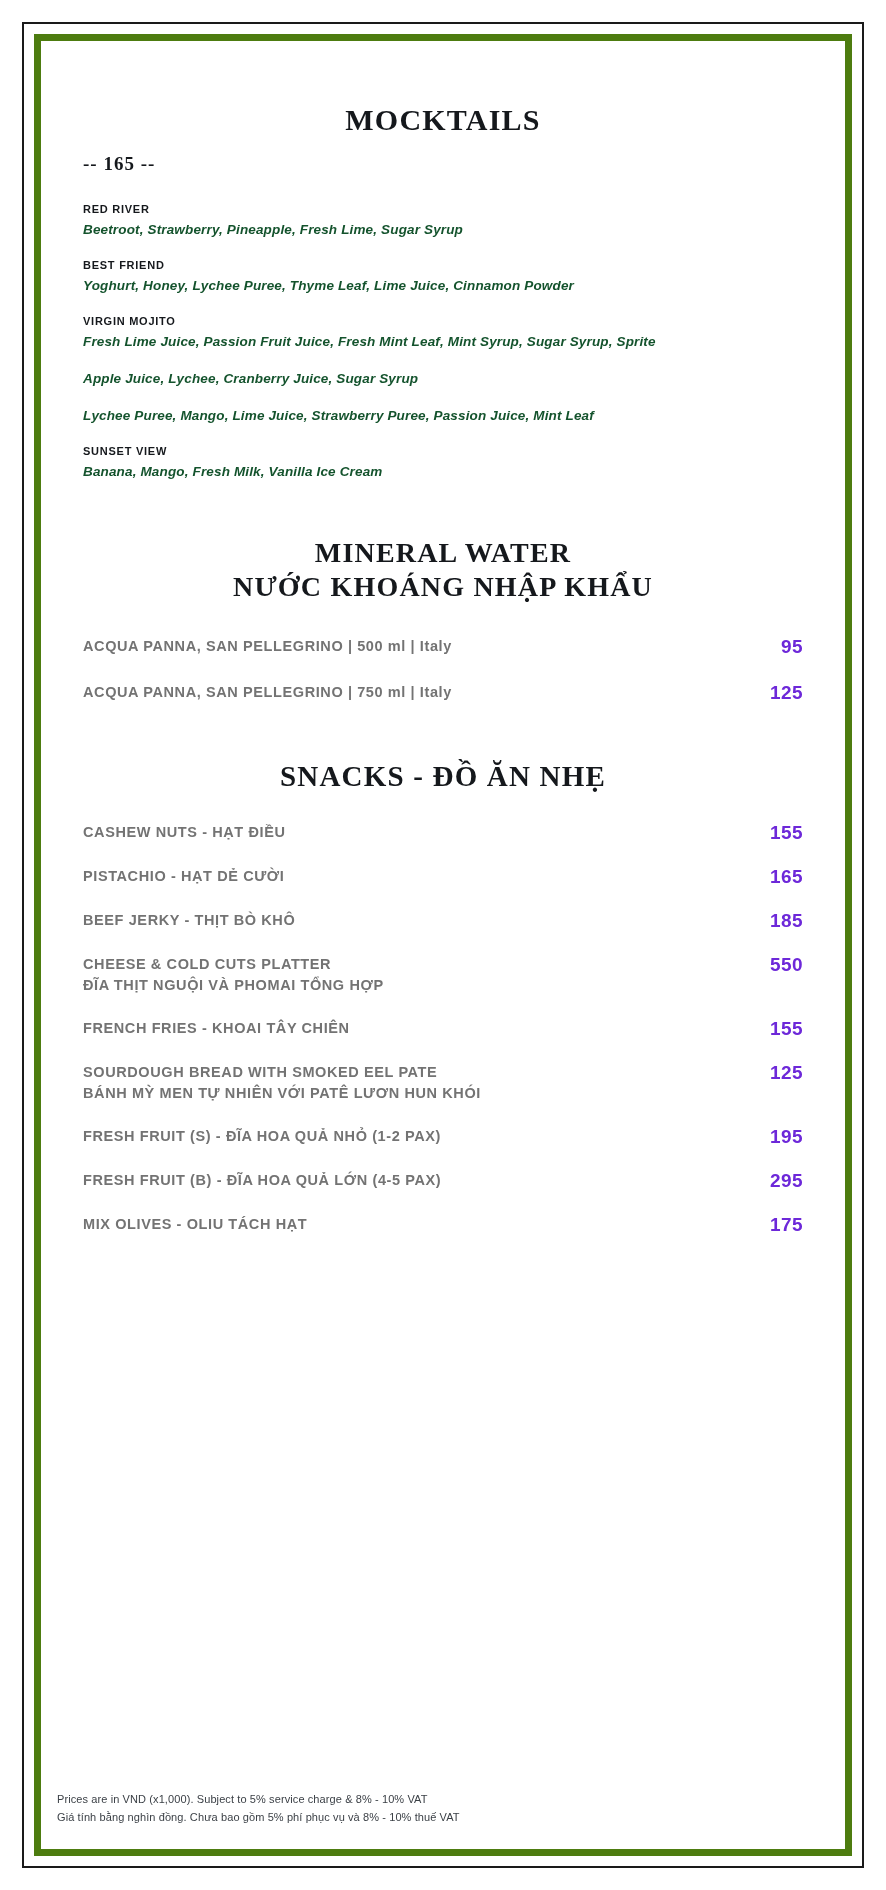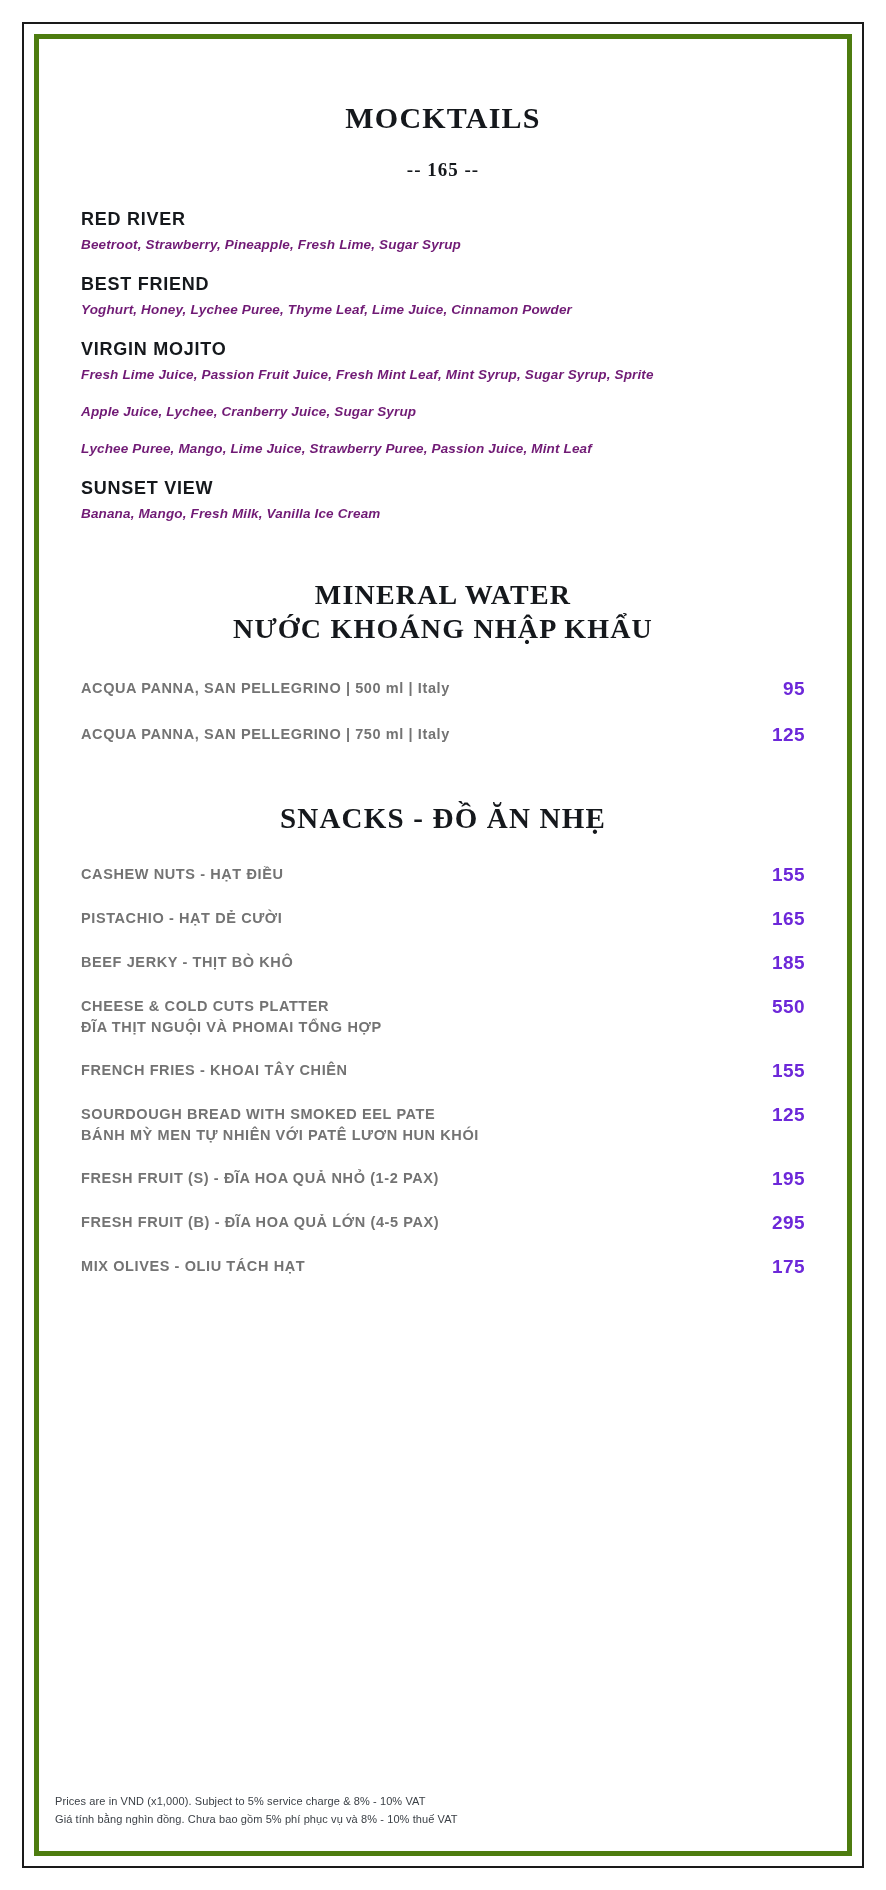--- a/index.html
+++ b/index.html
@@ -27,69 +27,68 @@
   .outer-frame {
     width: 100%;
     height: 100%;
     border: 2px solid #1a1a1a;
     box-sizing: border-box;
     padding: 10px;
   }
   .inner-frame {
     width: 100%;
     height: 100%;
-    border: 5px solid #4d7c0f;
+    border: 7px solid #4d7c0f;
     box-sizing: border-box;
     position: relative;
     padding: 0 42px;
   }
 
   
   .section-title {
     font-family: "Liberation Serif", serif;
     text-align: center;
     font-weight: 700;
     letter-spacing: 1.2px;
     color: #15181c;
   }
   .mocktails-title {
     font-size: 30px;
     margin-top: 62px;
     line-height: 1.1;
   }
   .mocktails-price {
     font-family: "Liberation Serif", serif;
-    text-align: center;
     font-size: 19px;
     font-weight: 700;
     letter-spacing: 1px;
-    margin-top: 25px;
+    margin-top: 17px;
     color: #15181c;
   }
 
   
   .mocktail-list {
     margin-top: 28px;
   }
   .mocktail-item {
     margin-bottom: 22px;
   }
   .mocktail-name {
-    font-size: 18px;
+    font-size: 11px;
     font-weight: 700;
     letter-spacing: 0.75px;
     color: #15181c;
   }
   .mocktail-desc {
     font-size: 13.5px;
     font-style: italic;
     font-weight: 600;
     letter-spacing: 0.15px;
     margin-top: 7px;
-    color: #701a75;
+    color: #14532d;
   }
 
   
   .mineral-block {
     margin-top: 58px;
   }
   .mineral-title-en {
     font-size: 28px;
     line-height: 1.15;
     margin-top: 16px;

